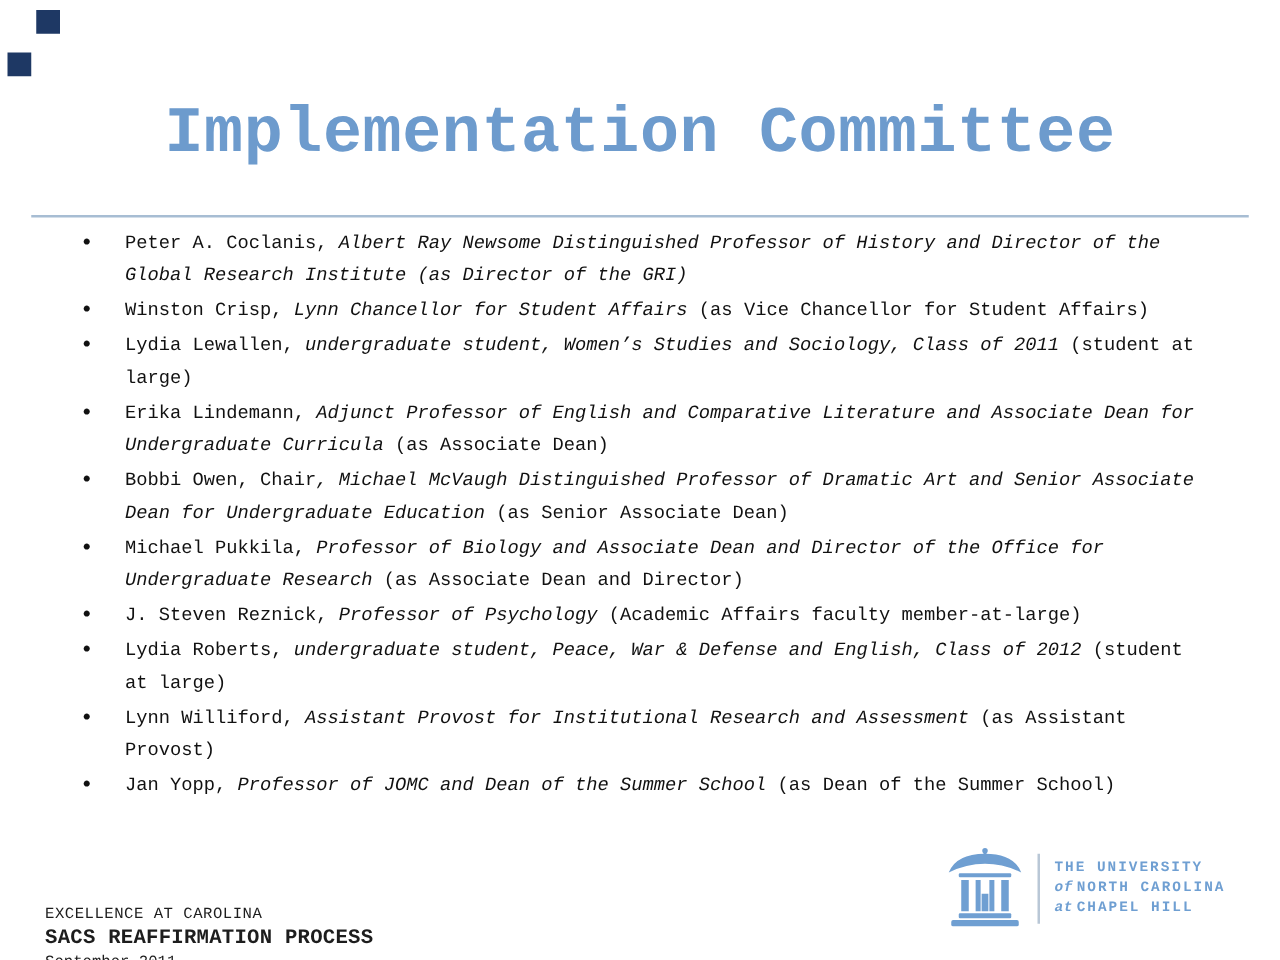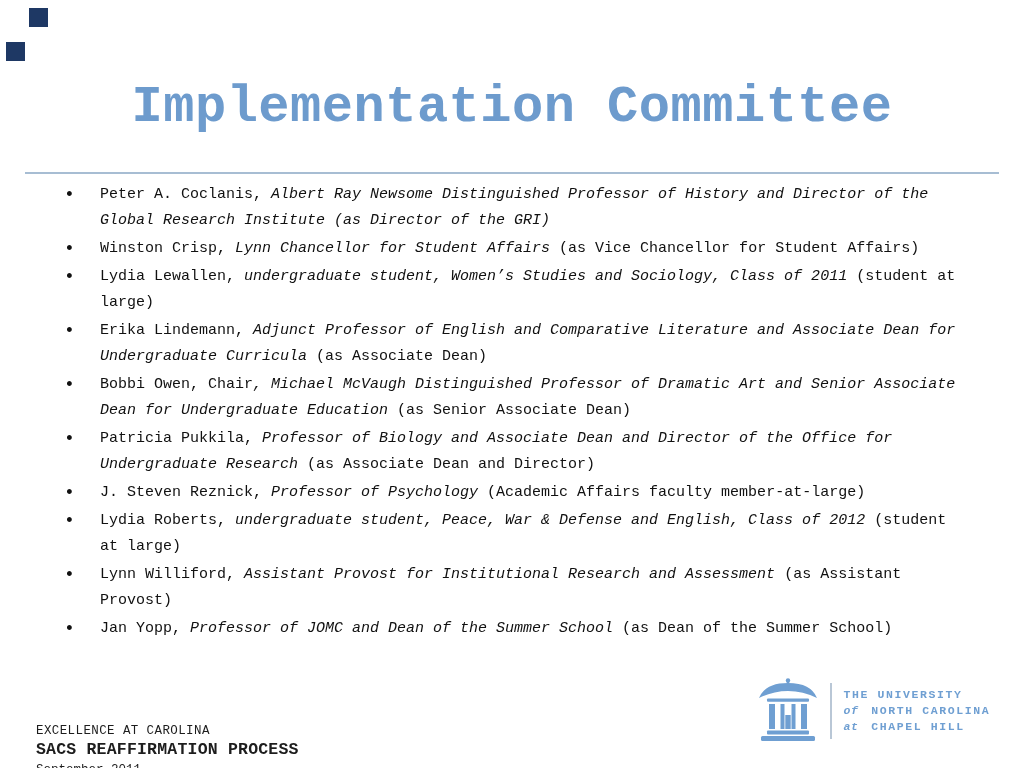--- a/index.html
+++ b/index.html
@@ -101,42 +101,42 @@
     font-size: 11.5px;
     letter-spacing: 1.6px;
     line-height: 16px;
     white-space: nowrap;
   }
   .logo-text .word-italic {
     font-style: italic;
     font-weight: bold;
     text-transform: lowercase;
     letter-spacing: 0.5px;
-    margin-right: 13px;
+    margin-right: 3px;
   }
 </style>
 </head>
 <body>
 
 <div class="slide">
 
   <div class="deco-square sq1"></div>
   <div class="deco-square sq2"></div>
 
   <h1 class="slide-title">Implementation Committee</h1>
 
   <div class="title-rule"></div>
 
   <ul class="member-list">
     <li><span>Peter A. Coclanis, </span><span class="role-italic">Albert Ray Newsome Distinguished Professor of History and Director of the Global Research Institute (as Director of the GRI)</span><span></span></li>
     <li><span>Winston Crisp, </span><span class="role-italic">Lynn Chancellor for Student Affairs</span><span> (as Vice Chancellor for Student Affairs)</span></li>
     <li><span>Lydia Lewallen, </span><span class="role-italic">undergraduate student, Women’s Studies and Sociology, Class of 2011</span><span> (student at large)</span></li>
     <li><span>Erika Lindemann, </span><span class="role-italic">Adjunct Professor of English and Comparative Literature and Associate Dean for Undergraduate Curricula</span><span> (as Associate Dean)</span></li>
     <li><span>Bobbi Owen, Chair</span><span class="role-italic">, Michael McVaugh Distinguished Professor of Dramatic Art and Senior Associate Dean for Undergraduate Education</span><span> (as Senior Associate Dean)</span></li>
-    <li><span>Patricia Pukkila, </span><span class="role-italic">Professor of Biology and Associate Dean and Director of the Office for Undergraduate Research</span><span> (as Associate Dean and Director)</span></li>
+    <li><span>Michael Pukkila, </span><span class="role-italic">Professor of Biology and Associate Dean and Director of the Office for Undergraduate Research</span><span> (as Associate Dean and Director)</span></li>
     <li><span>J. Steven Reznick, </span><span class="role-italic">Professor of Psychology</span><span> (Academic Affairs faculty member-at-large)</span></li>
     <li><span>Lydia Roberts, </span><span class="role-italic">undergraduate student, Peace, War &amp; Defense and English, Class of 2012</span><span> (student at large)</span></li>
     <li><span>Lynn Williford, </span><span class="role-italic">Assistant Provost for Institutional Research and Assessment</span><span> (as Assistant Provost)</span></li>
     <li><span>Jan Yopp, </span><span class="role-italic">Professor of JOMC and Dean of the Summer School</span><span> (as Dean of the Summer School)</span></li>
   </ul>
 
   <div class="footer">
     <div class="footer-line1">EXCELLENCE AT CAROLINA</div>
     <div class="footer-line2">SACS REAFFIRMATION PROCESS</div>
     <div class="footer-line3">September 2011</div>

